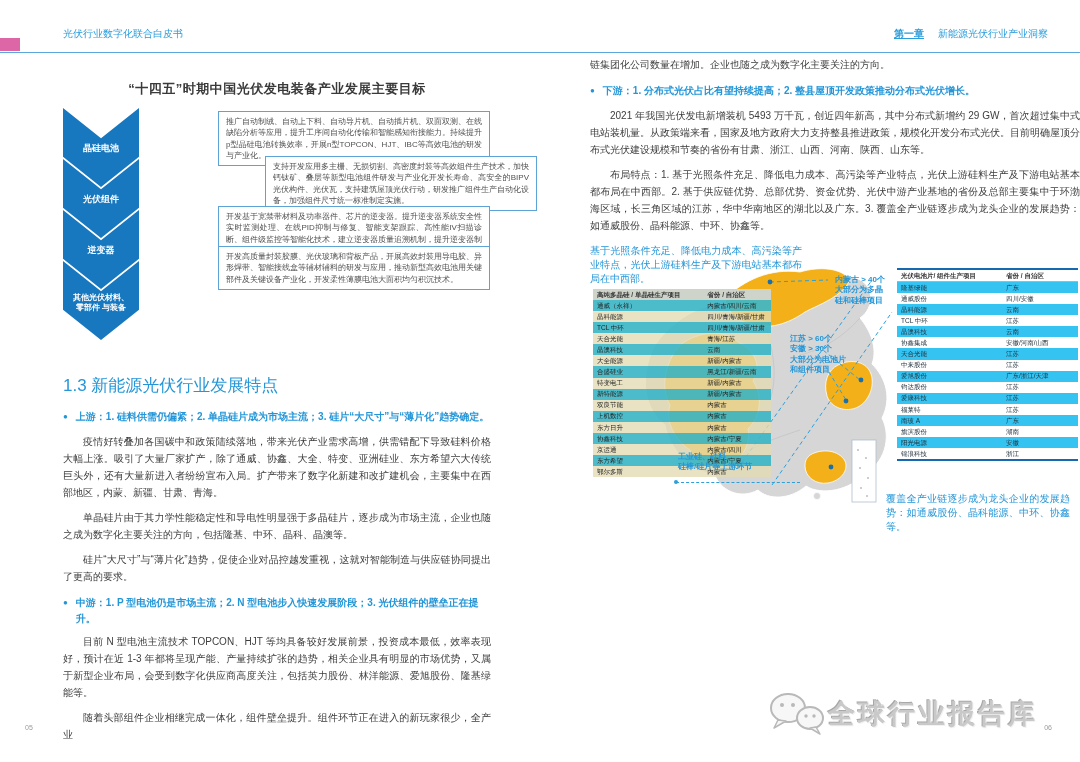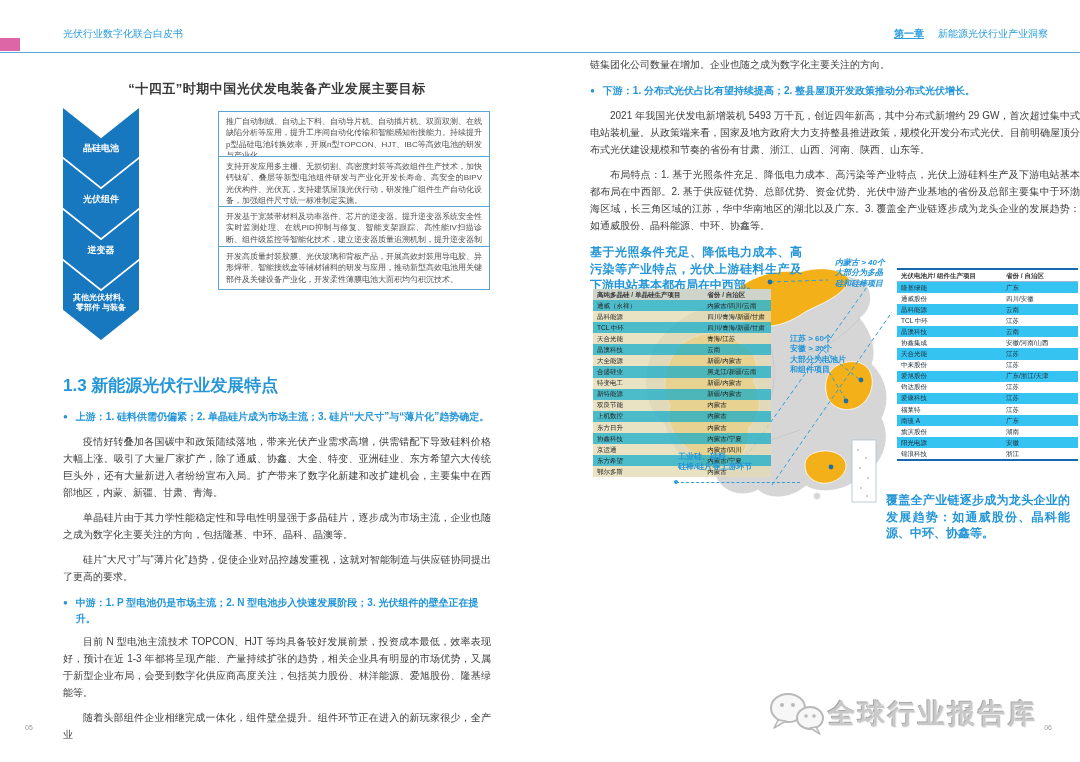--- a/index.html
+++ b/index.html
@@ -24,39 +24,39 @@
   
   .diagram { position:relative; height:252px; margin-bottom:6px; }
   .chev { position:absolute; left:0; width:76px; height:84px; background:#1777bf;
           clip-path:polygon(0 0,50% 36%,100% 0,100% 58%,50% 94%,0 58%); }
   .chev span { position:absolute; top:42%; left:0; width:100%; text-align:center;
                color:#fff; font-size:9px; font-weight:bold; white-space:pre-line; line-height:1.25; }
   .chev:nth-of-type(1){top:0;} .chev:nth-of-type(2){top:51px;} .chev:nth-of-type(3){top:102px;padding-left:20px;}
   .chev:nth-of-type(4){top:153px;} .chev:nth-of-type(4) span{font-size:8px; top:38%;}
   .gbox { position:absolute; left:155px; width:272px; border:1px solid #5da3d6; background:#fff;
           padding:4px 7px; font-size:8px; line-height:1.42; color:#505050; text-align:justify; }
-  .gbox.b1{top:3px;} .gbox.b2{top:48px;} .gbox.b3{top:98px;} .gbox.b4{top:138px;}
-
-  .sec-title { font-size:17px; font-weight:bold; color:#2496d8; margin:14px 0 12px 0; }
+  .gbox.b1{top:3px;} .gbox.b2{top:48px;margin-left:47px;} .gbox.b3{top:98px;} .gbox.b4{top:138px;}
+
+  .sec-title { font-size:17px; font-weight:normal; color:#2496d8; margin:14px 0 12px 0; }
 
   .bullet { display:flex; align-items:flex-start; margin:10px 0 6px 0; }
   .bullet .dot { color:#2496d8; font-size:8px; line-height:1.9; margin-right:8px; }
   .bullet .btxt { color:#2496d8; font-size:10px; font-weight:bold; line-height:1.6; }
 
   .para { font-size:10px; line-height:1.7; text-align:justify; text-indent:2em; margin:8px 0; color:#3d3d3d; }
   .para.noindent { text-indent:0; }
 
   
   .figure { position:relative; width:490px; height:312px; margin-top:6px; }
-  .ann { position:absolute; color:#2496d8; font-size:12px; font-weight:bold; line-height:1.38; text-align:justify; }
+  .ann { position:absolute; color:#2496d8; font-size:10px; font-weight:normal; line-height:1.38; text-align:justify; }
   .ann-left  { left:0;   top:2px;   width:212px; }
   .ann-r1    { left:296px; top:200px; width:184px; }
   .ann-r2    { left:296px; top:250px; width:184px; }
   .callout { position:absolute; color:#2496d8; font-size:8px; font-weight:bold; line-height:1.3; white-space:pre-line; }
-  .co-nm { left:245px; top:16px;  width:95px;font-style:italic; }
+  .co-nm { left:245px; top:33px;  width:95px; }
   .co-js { left:200px; top:92px;  width:85px; }
   .co-up { left:88px;  top:210px; width:120px; }
   .co-dash { position:absolute; left:86px; top:240px; width:124px; border-bottom:1px dashed #2e9fd9; }
   .co-dash::before { content:""; position:absolute; left:-2px; top:-2px; width:4px; height:4px; border-radius:50%; background:#2e9fd9; }
 
   .map-svg { position:absolute; left:30px; top:8px; }
 
   table { border-collapse:collapse; table-layout:fixed; }
   td,th { font-size:6.5px; line-height:1.15; padding:1.8px 4px; white-space:nowrap; overflow:hidden; text-align:left; }
   .tbl-left  { position:absolute; left:3px; top:47px; width:178px; }

